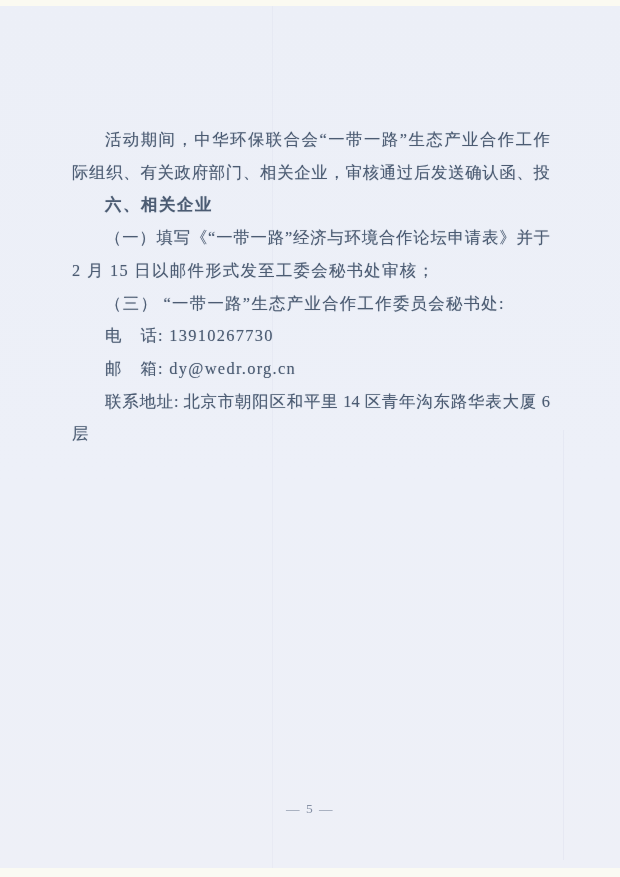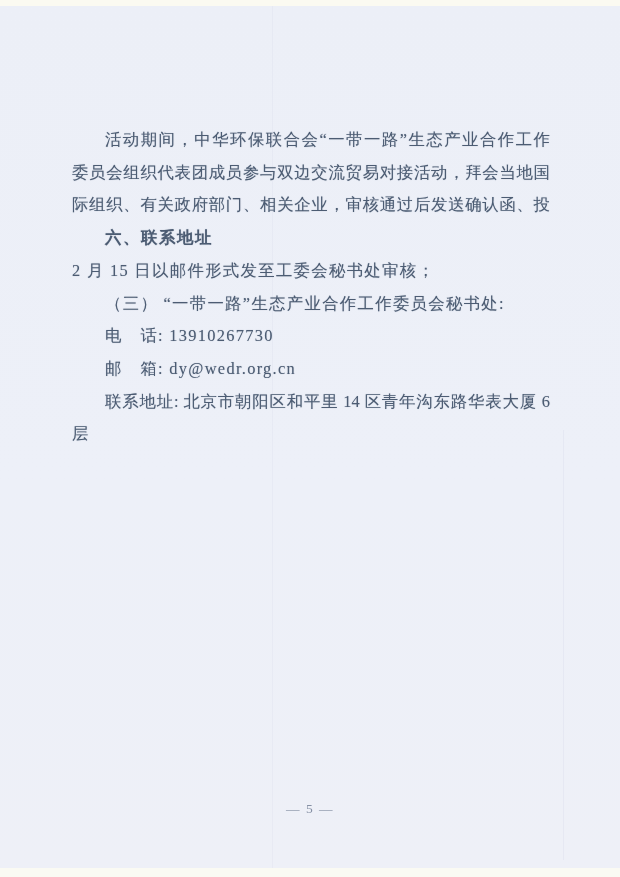--- a/index.html
+++ b/index.html
@@ -80,23 +80,23 @@
 </head>
 <body>
 
 <div class="scan-page">
   <div class="edge-strip-top"></div>
   <div class="scan-fold-1"></div>
   <div class="scan-fold-2"></div>
 
   <div class="text-block">
     <div class="ln just ind">活动期间，中华环保联合会“一带一路”生态产业合作工作</div>
-    <div class="ln just">委员会组织代表团成员参与双边交流贸易对接活动，拜会当地国</div>
     <div class="ln just">际组织、有关政府部门、相关企业，审核通过后发送确认函、投</div>
-    <div class="ln ind bold">六、联系地址</div>
+    <div class="ln ind bold">六、相关企业</div>
+    <div class="ln just ind">（一）填写《“一带一路”经济与环境合作论坛申请表》并于</div>
     <div class="ln">2 月 15 日以邮件形式发至工委会秘书处审核；</div>
     <div class="ln ind">（三） “一带一路”生态产业合作工作委员会秘书处:</div>
     <div class="ln ind">电　话: 13910267730</div>
     <div class="ln ind">邮　箱: dy@wedr.org.cn</div>
     <div class="ln just ind">联系地址: 北京市朝阳区和平里 14 区青年沟东路华表大厦 6</div>
     <div class="ln">层</div>
   </div>
 
   <div class="page-number">— 5 —</div>
 

